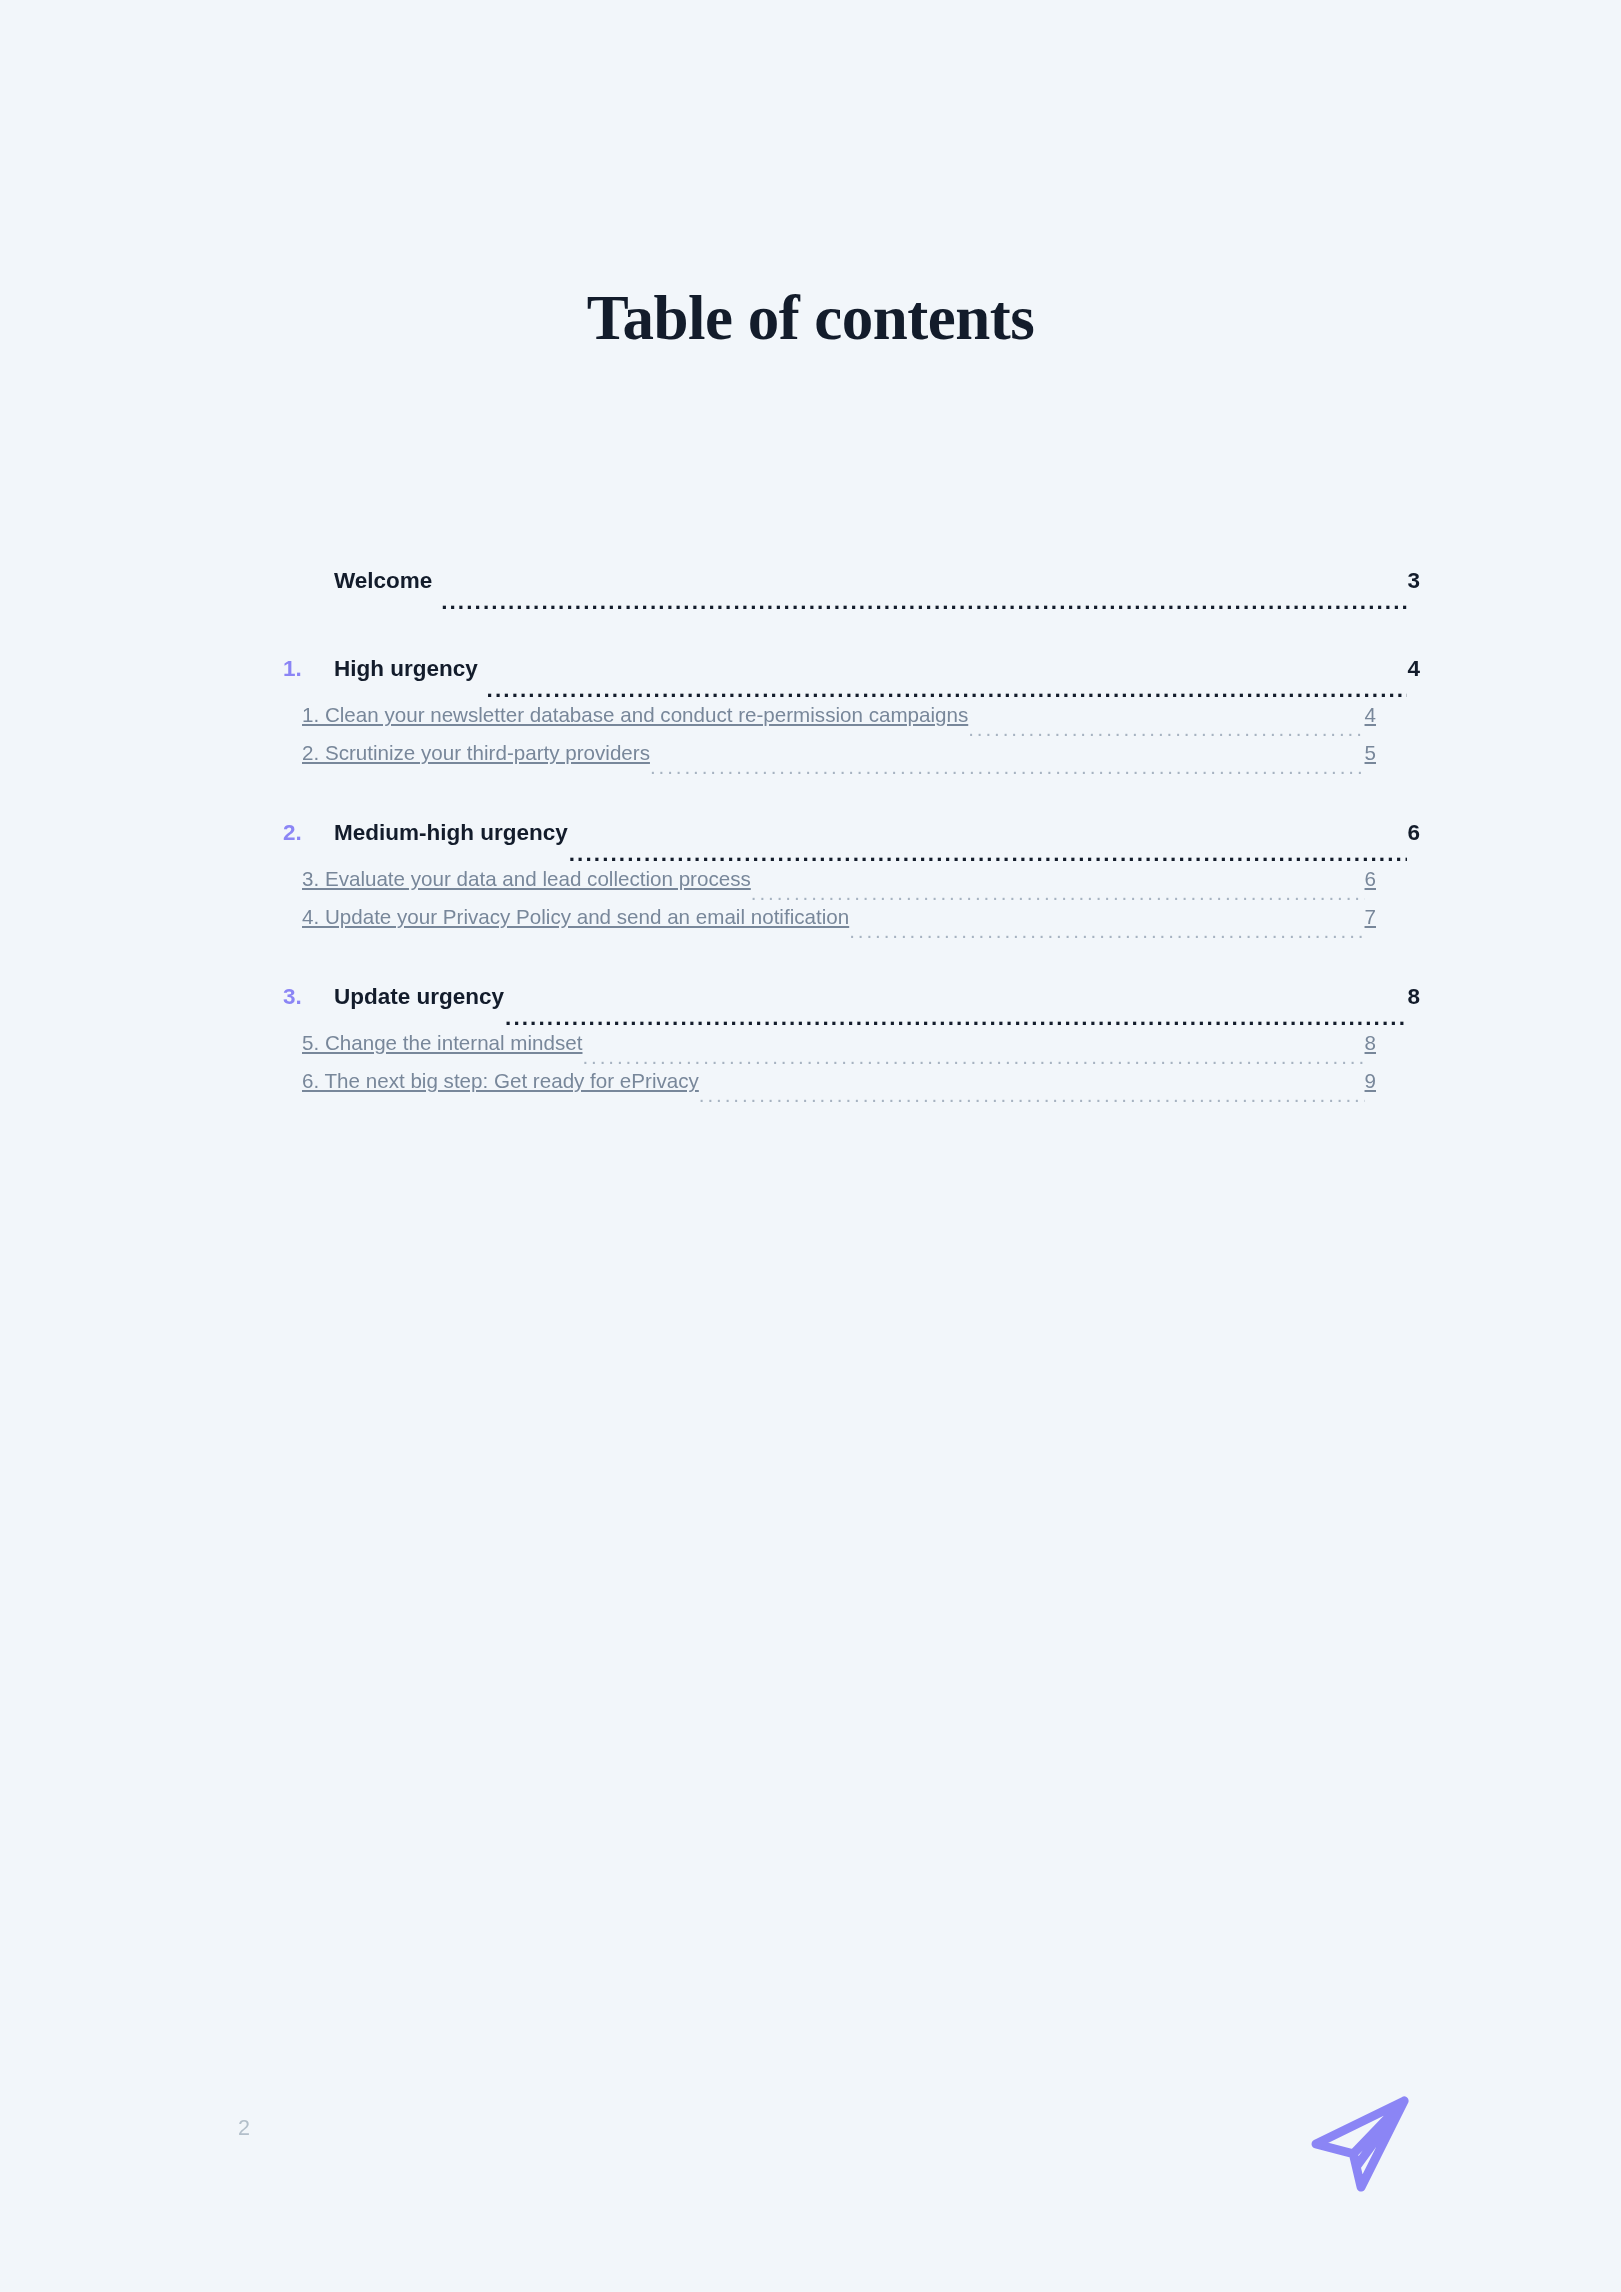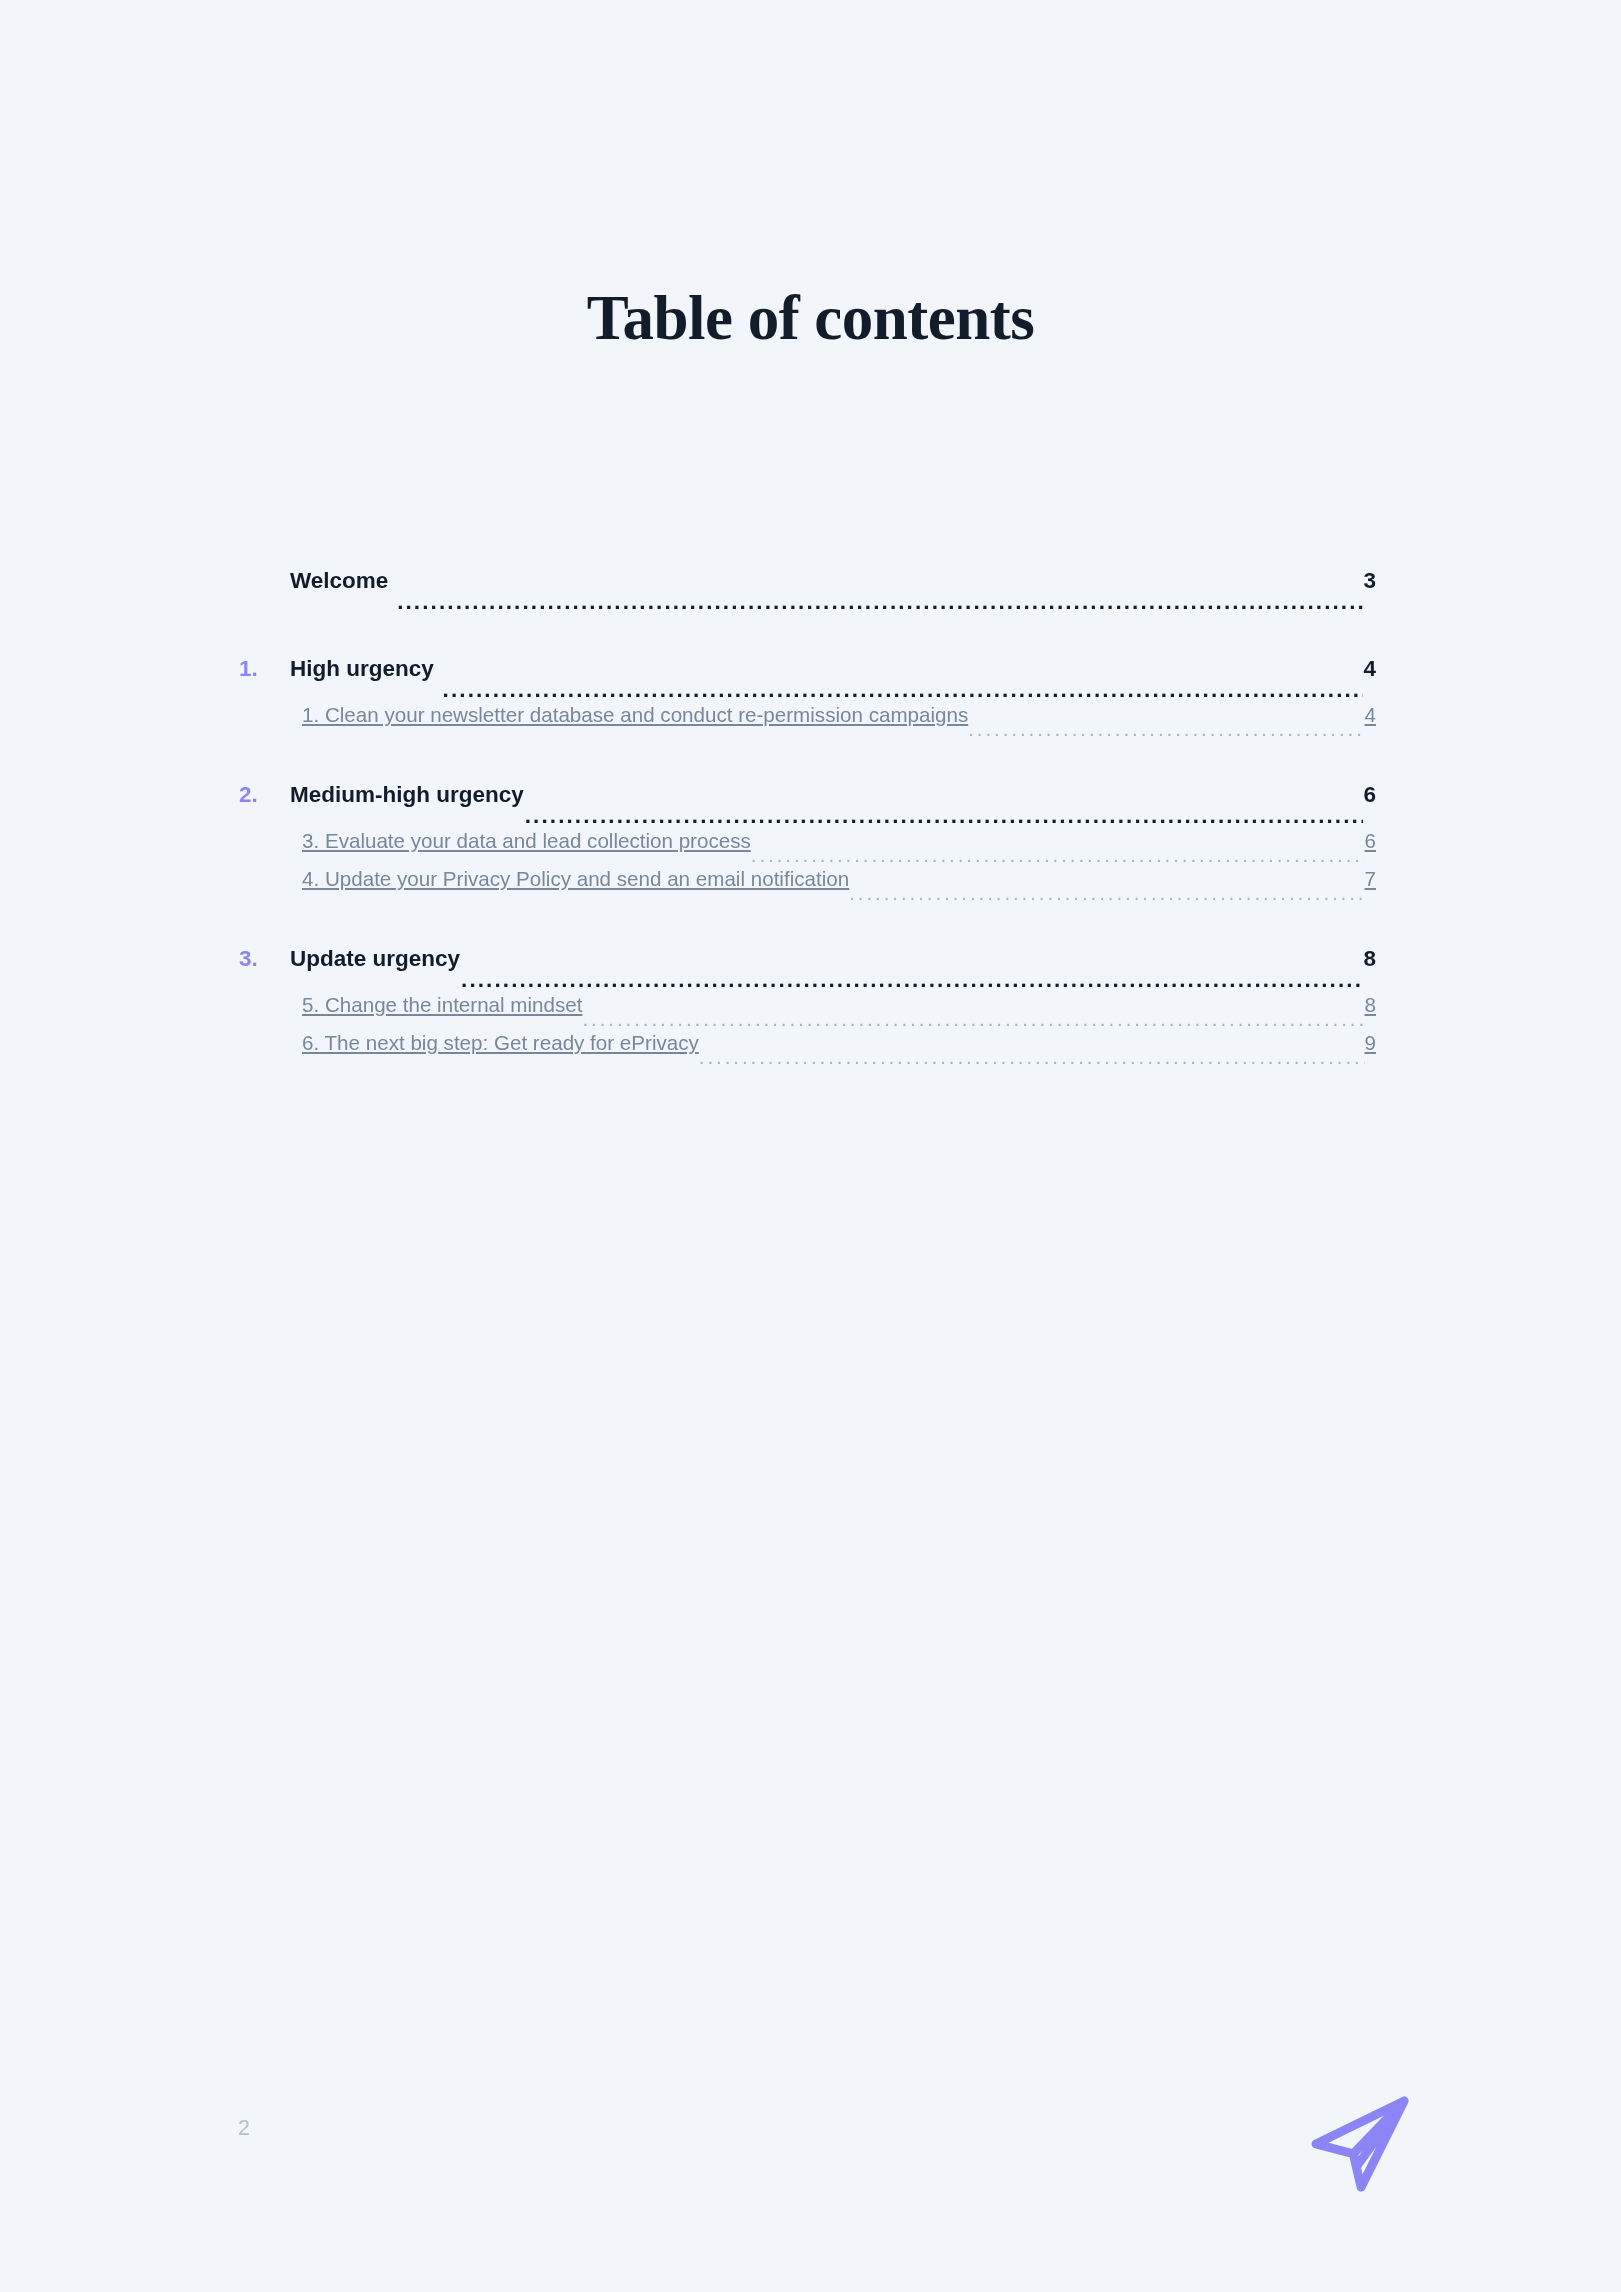--- a/index.html
+++ b/index.html
@@ -95,20 +95,21 @@
     text-align: right;
     white-space: nowrap;
   }
 
   
   .lvl1 {
     height: 47px;
     font-size: 22.5px;
     font-weight: 700;
     color: #131c2b;
+    margin-left: 44px;
   }
   .lvl1 .toc-label { padding-right: 1px; }
   .lvl1 .toc-leader::after { color: #131c2b; font-weight: 700; }
   .lvl1 .toc-page { color: #131c2b; font-weight: 700; }
 
   
   .welcome .toc-num { visibility: hidden; }
   .welcome .toc-label { padding-right: 8.8px; }
 
   .hi-urg .toc-label { padding-right: 8.8px; }
@@ -168,20 +169,25 @@
         <span class="toc-num">1.</span>
         <span class="toc-label">High urgency</span>
         <span class="toc-leader"></span>
         <span class="toc-page">4</span>
       </div>
       <div class="toc-row lvl2">
         <span class="toc-label">1. Clean your newsletter database and conduct re-permission campaigns</span>
         <span class="toc-leader"></span>
         <span class="toc-page">4</span>
       </div>
+      <div class="toc-row lvl2">
+        <span class="toc-label">2. Scrutinize your third-party providers</span>
+        <span class="toc-leader"></span>
+        <span class="toc-page">5</span>
+      </div>
     </div>
 
     <div class="gap-group"></div>
 
     <div class="toc-group">
       <div class="toc-row lvl1">
         <span class="toc-num">2.</span>
         <span class="toc-label">Medium-high urgency</span>
         <span class="toc-leader"></span>
         <span class="toc-page">6</span>

